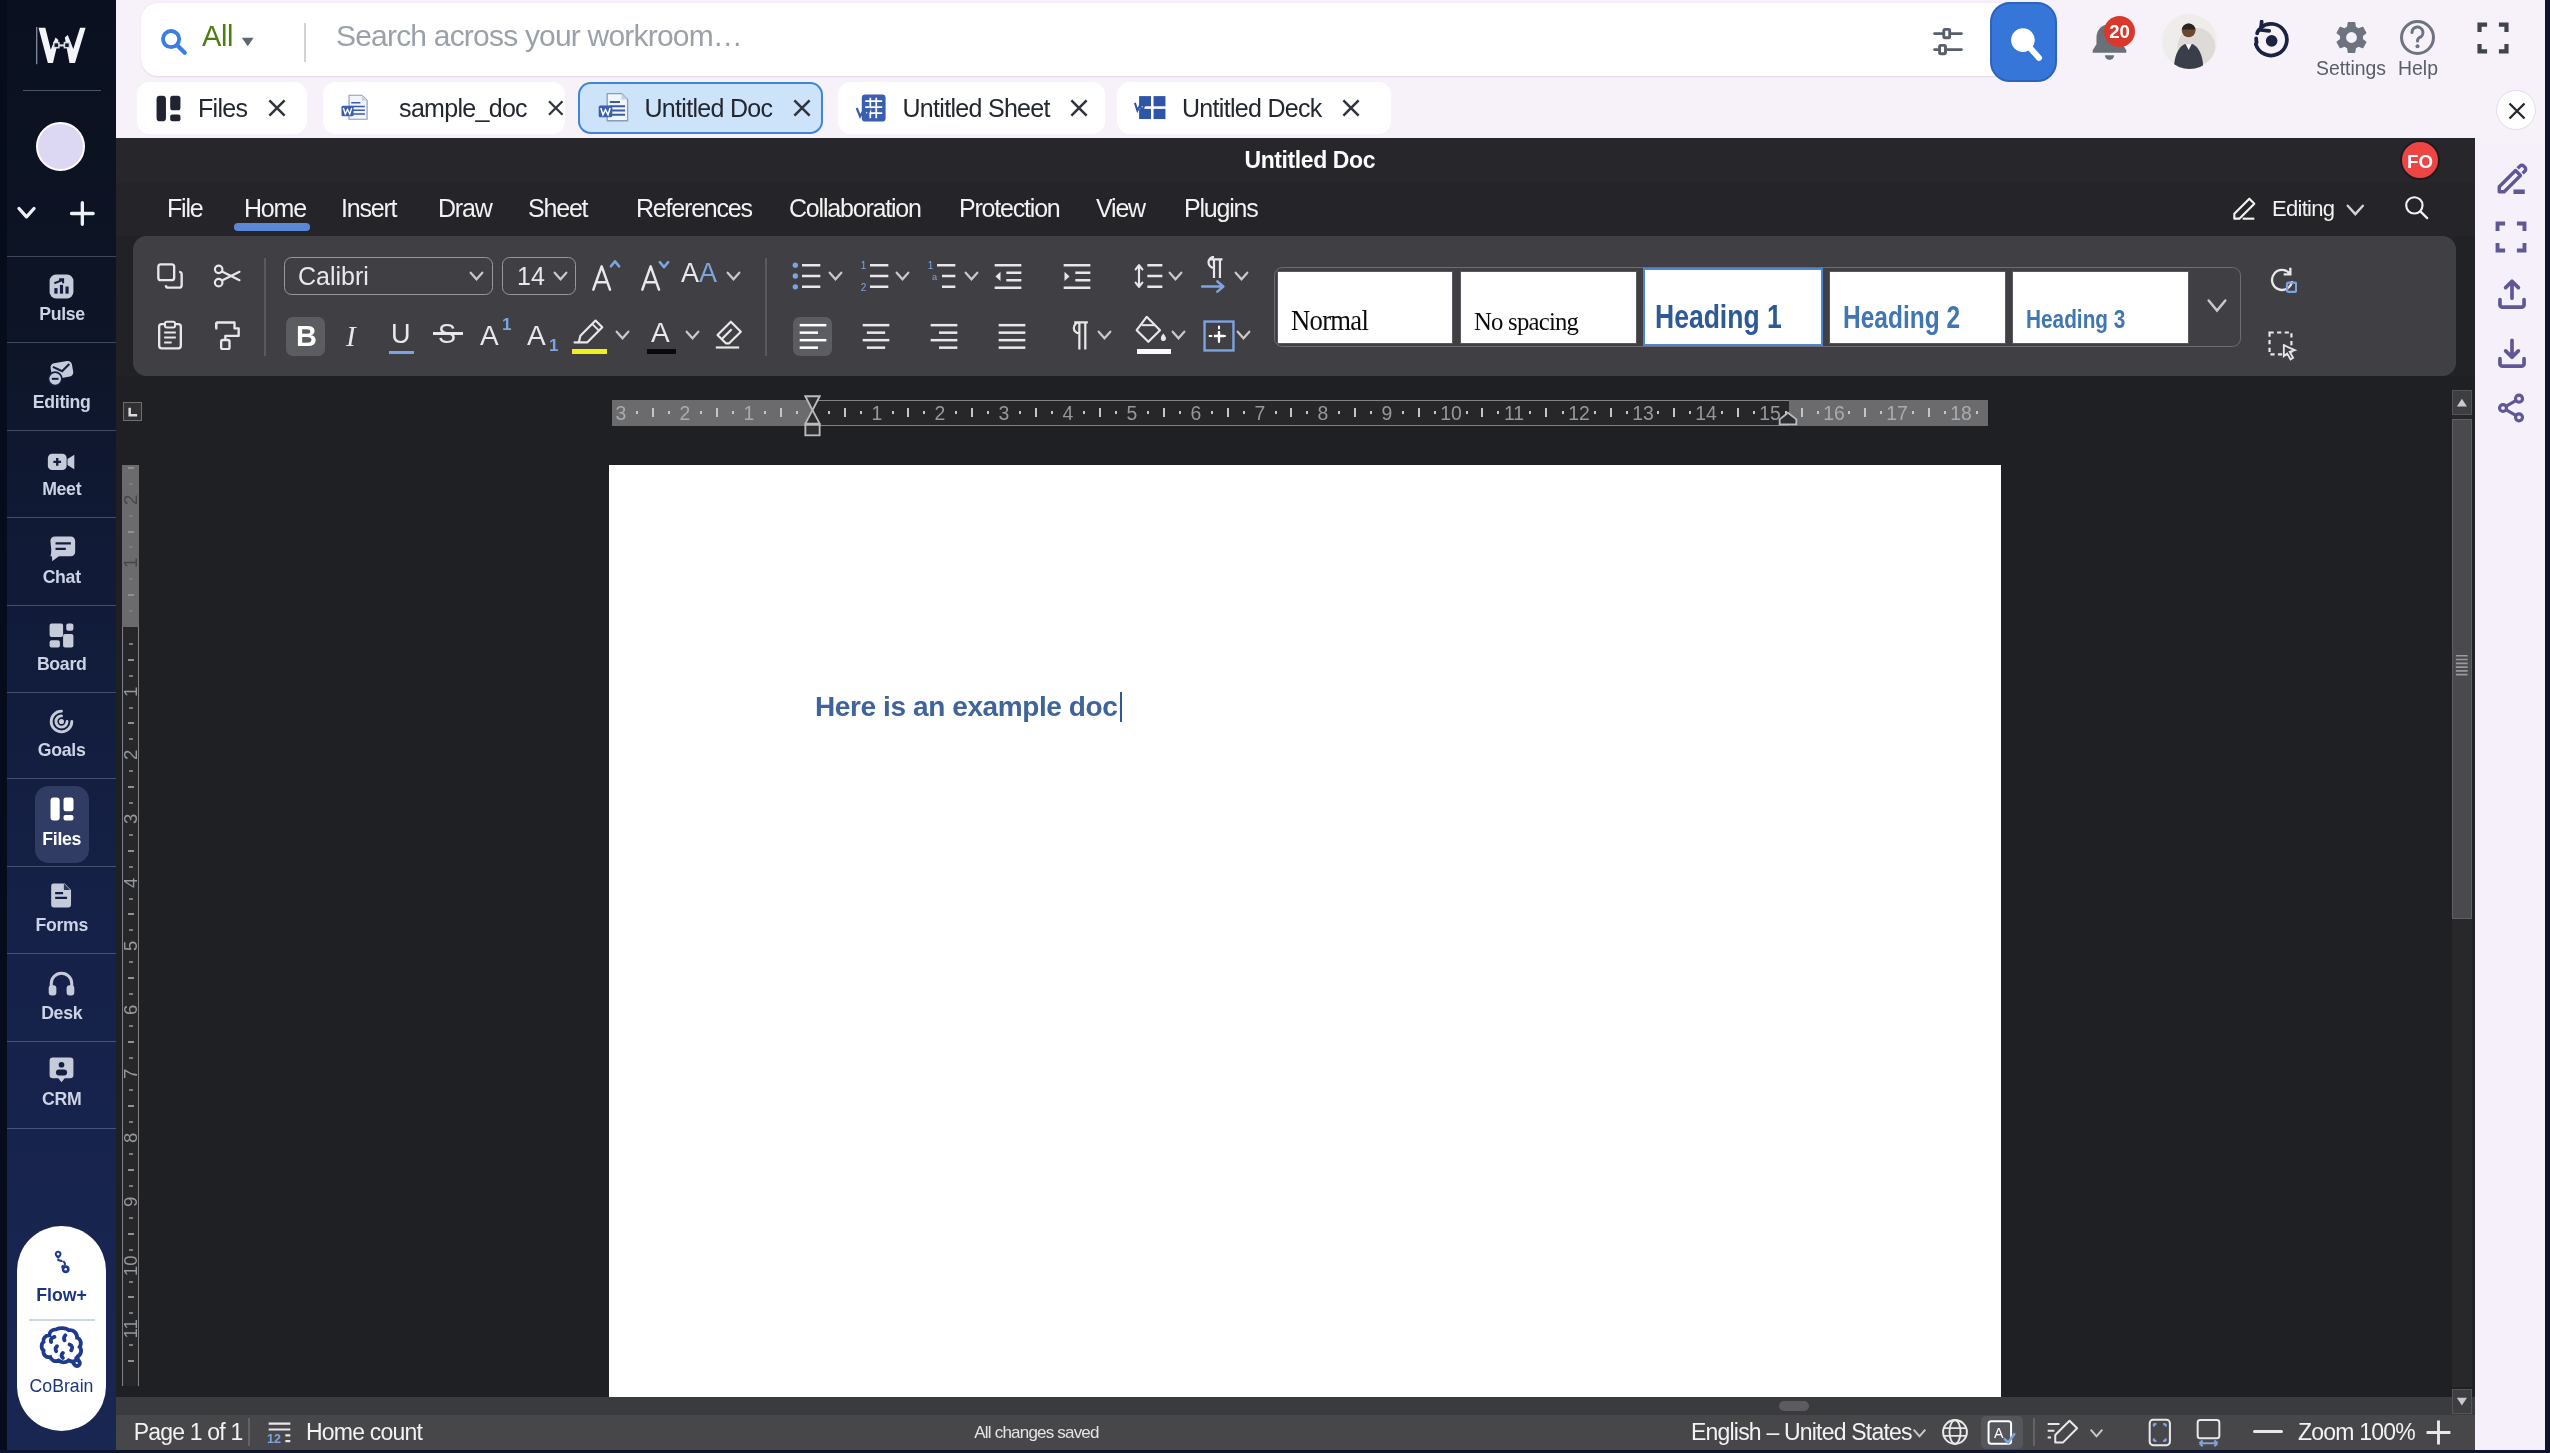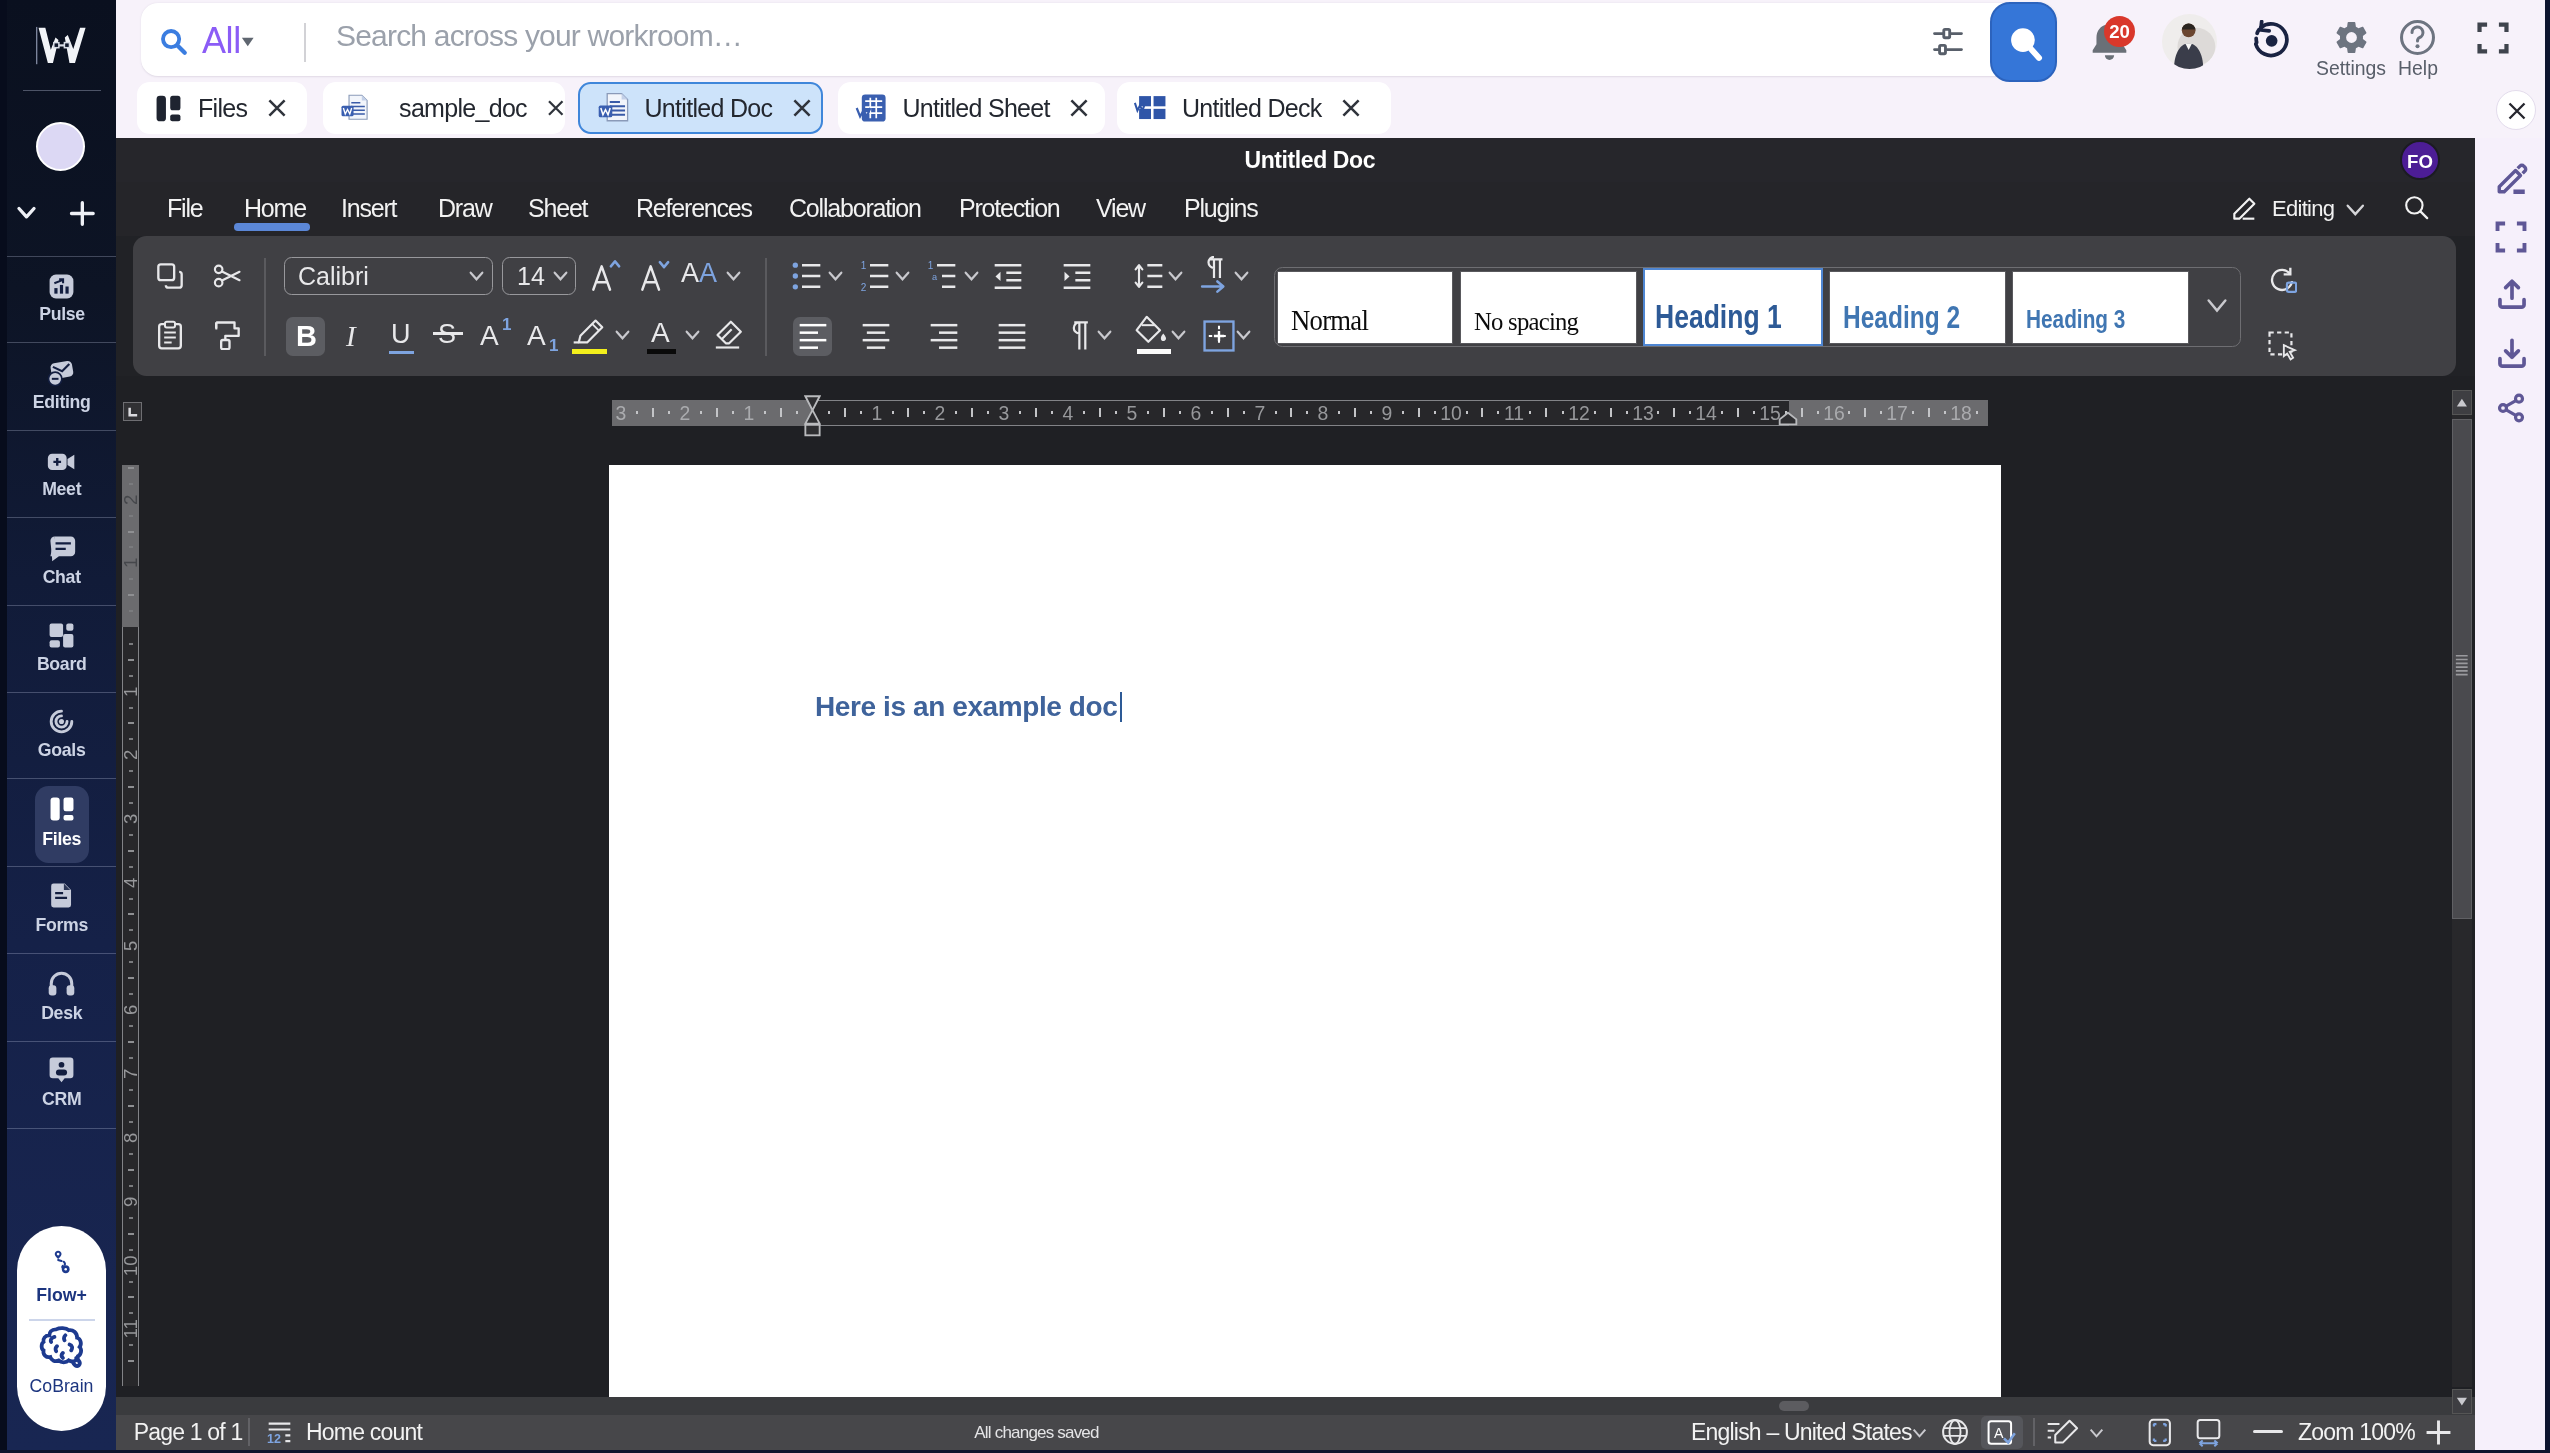--- a/index.html
+++ b/index.html
@@ -176,21 +176,21 @@
 </div>
 
 <div id="topbar" class="abs">
   <div id="searchbox"></div>
 </div>
 
 <svg class="abs" style="left:160px;top:28px;" width="29" height="29" viewBox="0 0 34 34">
   <circle cx="13" cy="13" r="9.5" stroke="#3b7de0" stroke-width="4.5" fill="none"></circle>
   <path d="M20.5 20.5 L29 29" stroke="#3b7de0" stroke-width="5" stroke-linecap="round"></path>
 </svg>
-<div class="abs" style="left:202px;top:20px;font-size:36px;letter-spacing:-0.4px;color:#8b5cf6;">All</div>
+<div class="abs" style="left:202px;top:20px;font-size:29px;letter-spacing:-0.4px;color:#4d7c0f;">All</div>
 <svg class="abs" style="left:241px;top:37px;" width="13.5" height="10" viewBox="0 0 16 12">
     <path d="M1 1 L8 11 L15 1 Z" fill="#5f6670"></path>
   </svg>
 <div class="abs" style="left:304px;top:23px;width:1.7px;height:39px;background:#d2d2d6;"></div>
 <div class="abs" style="left:336px;top:19.4px;font-size:30px;letter-spacing:-0.8px;color:#9ba1ab;">Search across your workroom…</div>
 <svg class="abs" style="left:1932px;top:26px;" width="32" height="32" viewBox="0 0 38 38">
   <g stroke="#585f6a" stroke-width="3.4" stroke-linecap="round">
   <path d="M3 9 L13 9 M22 9 L35 9"></path>
       <rect x="14" y="4" width="7" height="10" rx="1.5" fill="none"></rect>
   <path d="M3 28 L8 28 M18 28 L35 28"></path>
@@ -320,21 +320,21 @@
     <span style="margin-left:14px;">Untitled Deck</span>
     <svg class="tabx" width="22" height="22" viewBox="0 0 26 26">
         <path d="M4 4 L22 22 M22 4 L4 22" stroke="#30343c" stroke-width="3"></path>
       </svg>
   </div>
 </div>
 
 <div id="main" class="abs">
   <div id="docheader">
       <div class="abs" style="left:14.3px;top:0;width:2359px;height:44px;display:flex;align-items:center;justify-content:center;font-size:23px;font-weight:700;letter-spacing:-0.4px;color:#ffffff;">Untitled Doc</div>
-<div class="abs" style="left:2284px;top:1.7px;width:40px;height:40px;border-radius:50%;background:#4c1d95;color:#fff;font-size:18.6px;font-weight:700;text-align:center;line-height:40px;border:2.5px solid #1b1b22;">FO</div>
+<div class="abs" style="left:2284px;top:1.7px;width:40px;height:40px;border-radius:50%;background:#ef4444;color:#fff;font-size:18.6px;font-weight:700;text-align:center;line-height:40px;border:2.5px solid #1b1b22;">FO</div>
     </div>
   <div id="menubar">
       <div class="menuitem" style="left:51px;">File</div>
 <div class="menuitem" style="left:128px;">Home</div>
 <div class="menuitem" style="left:225px;">Insert</div>
 <div class="menuitem" style="left:322px;">Draw</div>
 <div class="menuitem" style="left:412px;">Sheet</div>
 <div class="menuitem" style="left:520px;">References</div>
 <div class="menuitem" style="left:673px;">Collaboration</div>
 <div class="menuitem" style="left:843px;">Protection</div>

